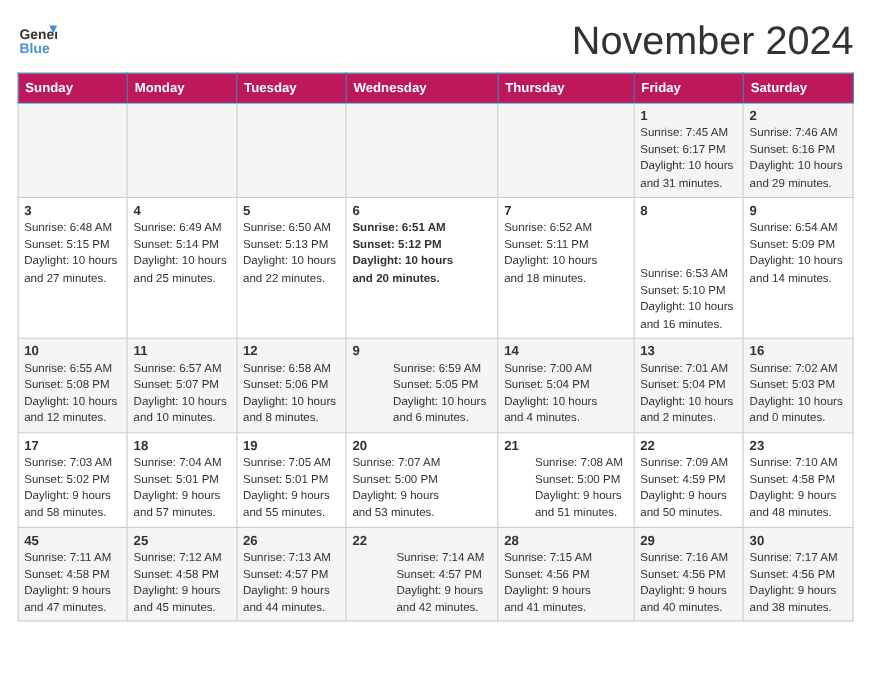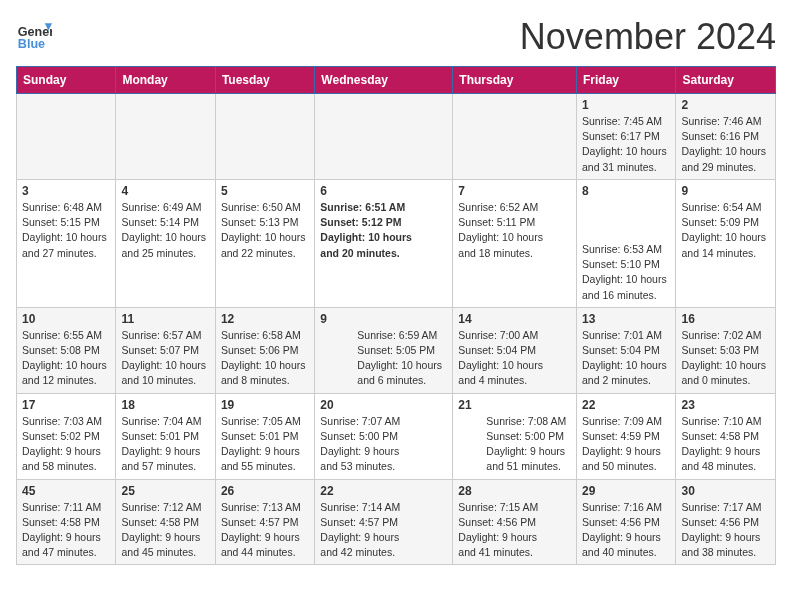--- a/index.html
+++ b/index.html
@@ -300,21 +300,21 @@
         </td>
         <td>
           <span class="day-num">26</span>
           <div class="day-info" style="white-space: pre-line;">Sunrise: 7:13 AM
 Sunset: 4:57 PM
 Daylight: 9 hours
 and 44 minutes.</div>
         </td>
         <td>
           <span class="day-num">22</span>
-          <div class="day-info" style="white-space: pre-line;">Sunrise: 7:14 AM
+          <div class="day-info" style="white-space: pre-line; margin-left: 40px;">Sunrise: 7:14 AM
 Sunset: 4:57 PM
 Daylight: 9 hours
 and 42 minutes.</div>
         </td>
         <td>
           <span class="day-num">28</span>
           <div class="day-info" style="white-space: pre-line;">Sunrise: 7:15 AM
 Sunset: 4:56 PM
 Daylight: 9 hours
 and 41 minutes.</div>

